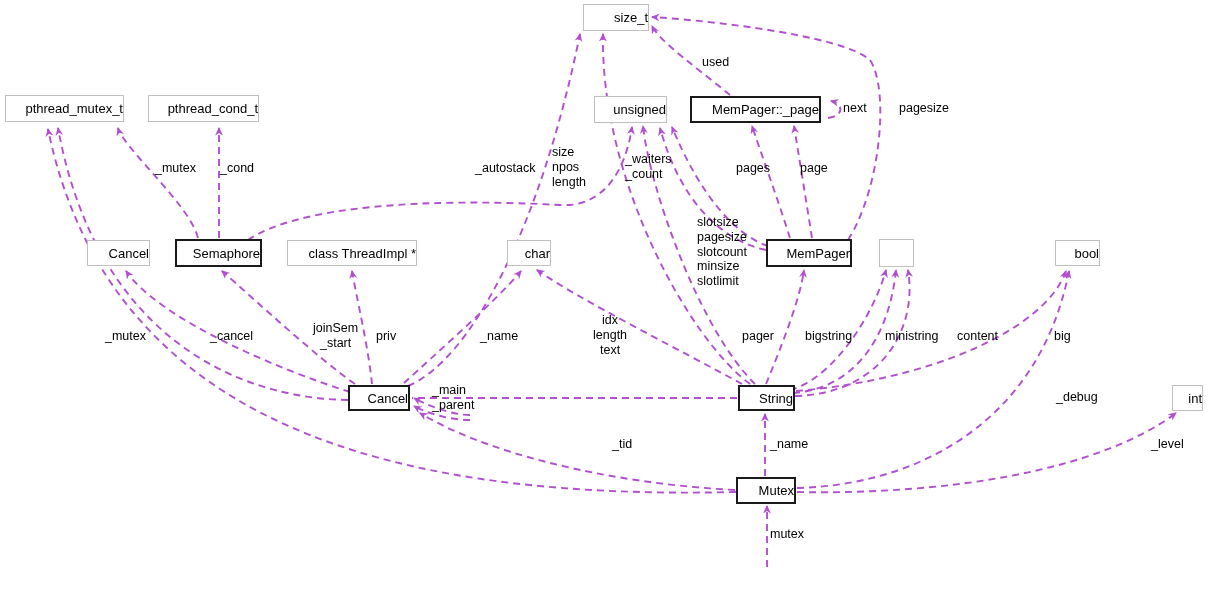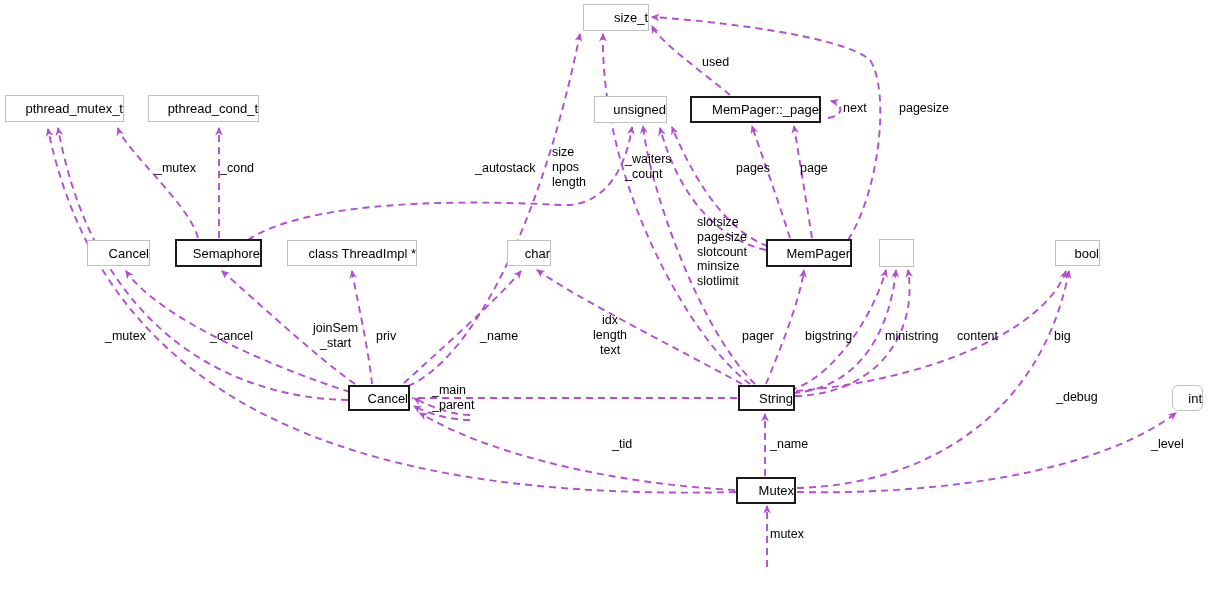--- a/index.html
+++ b/index.html
@@ -129,21 +129,21 @@
   </div>
   <div class="node plain" style="left:1055px;top:240px;width:45px;height:26px;">
     <span>bool</span>
   </div>
   <div class="node bold" style="left:348px;top:385px;width:62px;height:26px;">
     <span>Cancel</span>
   </div>
   <div class="node bold" style="left:738px;top:385px;width:57px;height:26px;">
     <span>String</span>
   </div>
-  <div class="node plain" style="left:1172px;top:385px;width:31px;height:26px;border-radius:6px;">
+  <div class="node plain" style="left:1172px;top:385px;width:31px;height:26px;">
     <span>int</span>
   </div>
   <div class="node bold" style="left:736px;top:477px;width:60px;height:27px;">
     <span>Mutex</span>
   </div>
   <div class="node focus" style="left:738px;top:568px;width:69px;height:26px;margin-top:44px;">
     <span>ThreadLock</span>
   </div>
 
   <div class="edge-label" style="left:702px;top:55px;">used</div>

